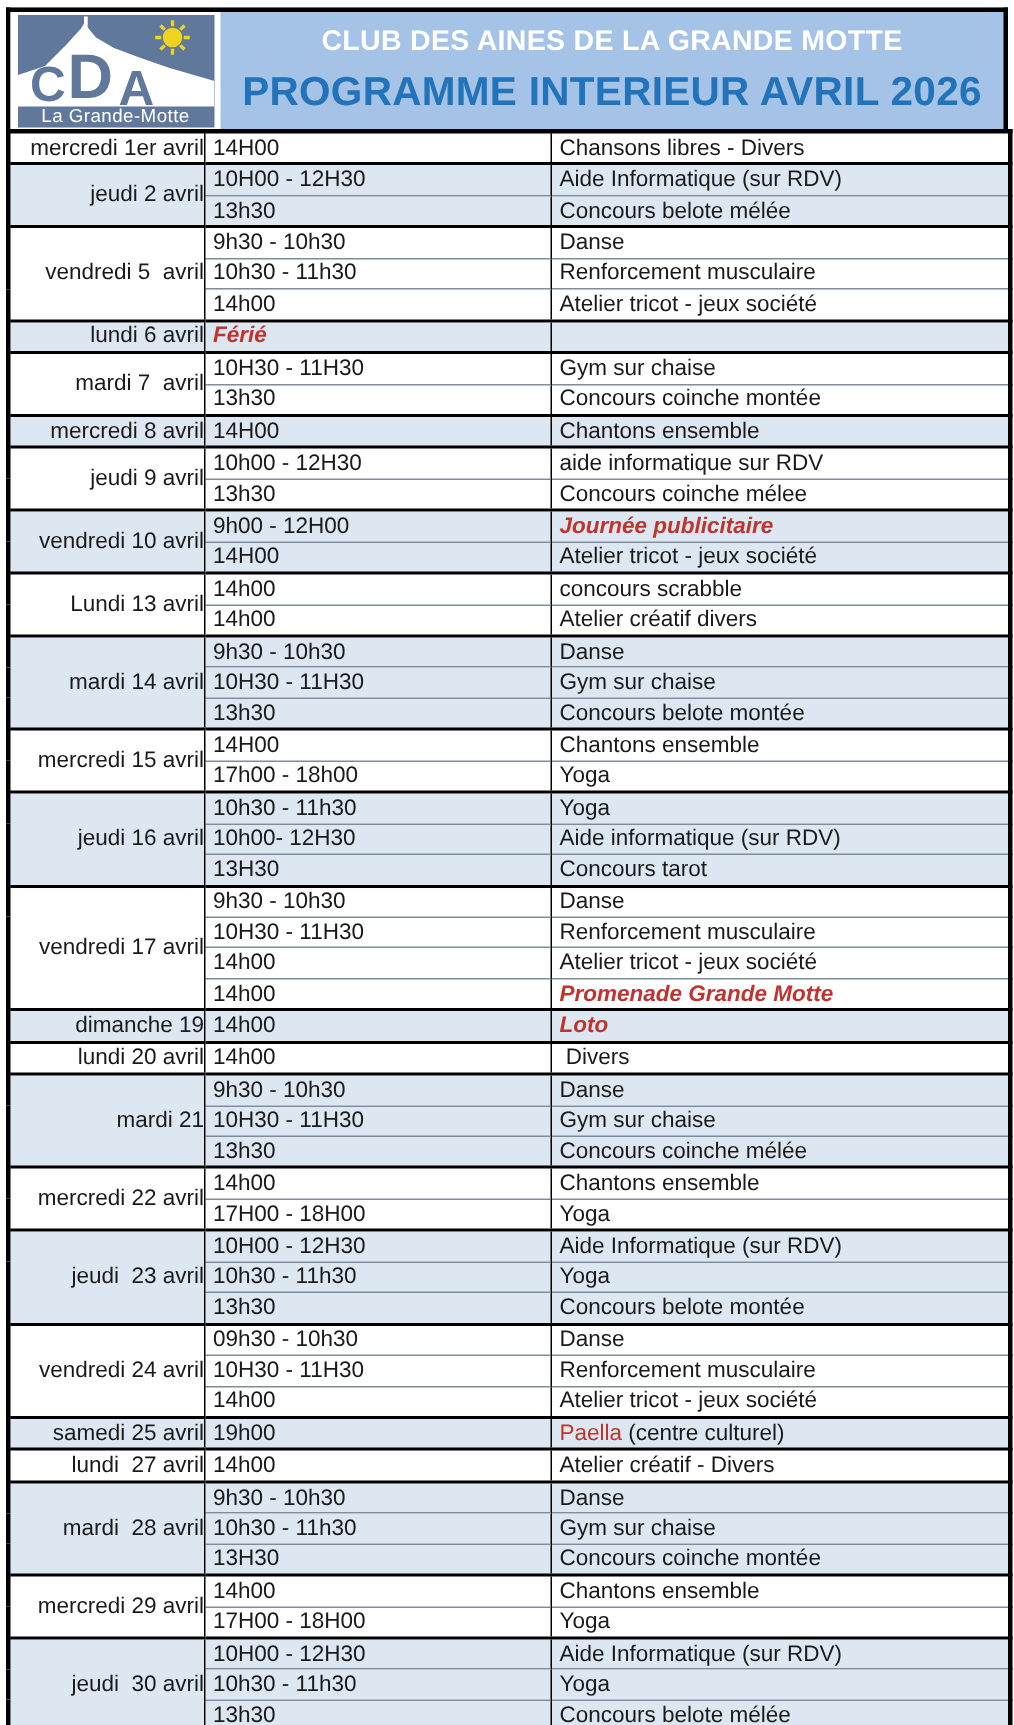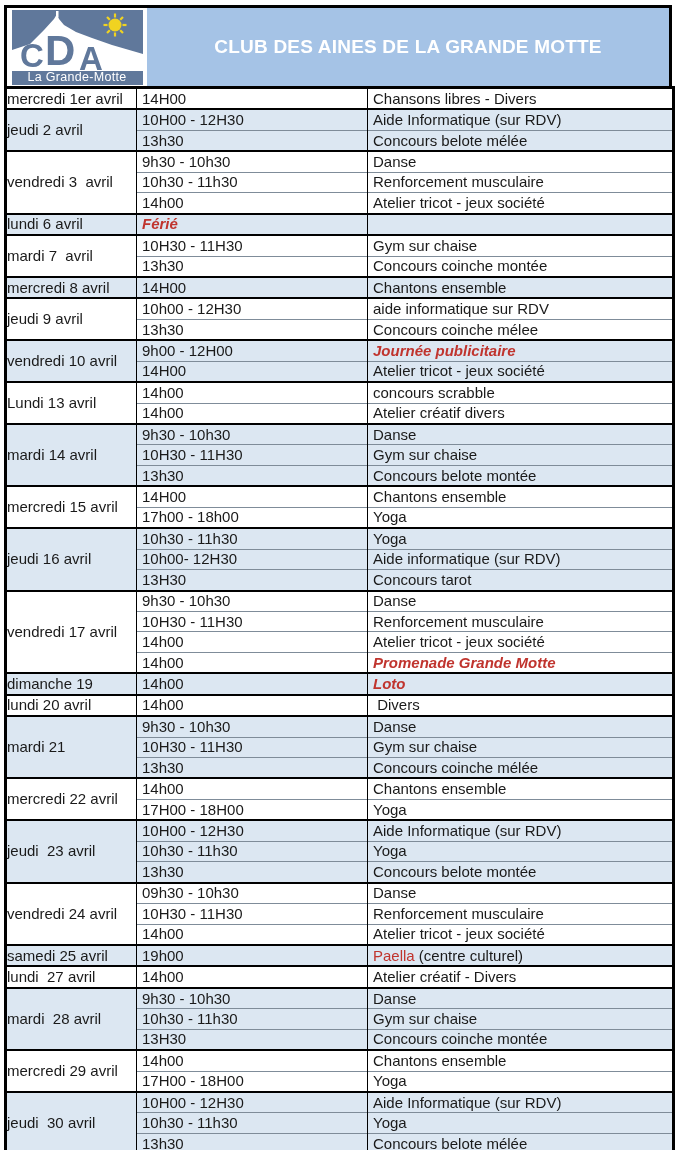--- a/index.html
+++ b/index.html
@@ -60,21 +60,21 @@
     height:19.45px;
     padding:0;
     font-size:15px;
     line-height:1.2;
     white-space:pre-wrap;
     overflow:hidden;
     border-top:1px solid #7f8c99;
     vertical-align:middle;
   }
   tr.day-start td { border-top:2.5px solid #000; }
-  td.date-cell { text-align:left; border-right:1.5px solid #000; }
+  td.date-cell { text-align:right; border-right:1.5px solid #000; }
   td.time-cell { padding-left:5px; border-right:1.5px solid #000; }
   td.activity-cell { padding-left:5px;margin-top:36px; }
   tr.shaded td { background:#dce7f2; }
   .red-bold-italic { color:#c0342e; font-weight:bold; font-style:italic; }
   .red-bold { color:#c0342e; font-weight:normal; }
 </style>
 </head>
 <body>
 
 <div class="page">
@@ -107,20 +107,21 @@
             <text x="8" y="57" font-size="33">C</text>
             <text x="33" y="55" font-size="42">D</text>
             <text x="67" y="60" font-size="33">A</text>
           </g>
         </svg>
         <div class="logo-city">La Grande-Motte</div>
       </div>
     </div>
     <div class="title-cell">
       <div class="title-line1">CLUB DES AINES DE LA GRANDE MOTTE</div>
+      <div class="title-line2">PROGRAMME INTERIEUR AVRIL 2026</div>
     </div>
   </div>
 
   <table class="schedule">
     <colgroup>
       <col class="c-date">
         <col class="c-time">
         <col class="c-act">
     </colgroup>
     <tbody>
@@ -132,21 +133,21 @@
         <tr class="shaded day-start">
           <td class="date-cell" rowspan="2">jeudi 2 avril</td>
           <td class="time-cell">10H00 - 12H30</td>
           <td class="activity-cell">Aide Informatique (sur RDV)</td>
         </tr>
         <tr class="shaded">
           <td class="time-cell">13h30</td>
           <td class="activity-cell">Concours belote mélée</td>
         </tr>
         <tr class="plain day-start">
-          <td class="date-cell" rowspan="3">vendredi 3  avril</td>
+          <td class="date-cell" rowspan="3">vendredi 5  avril</td>
           <td class="time-cell">9h30 - 10h30</td>
           <td class="activity-cell">Danse</td>
         </tr>
         <tr class="plain">
           <td class="time-cell">10h30 - 11h30</td>
           <td class="activity-cell">Renforcement musculaire</td>
         </tr>
         <tr class="plain">
           <td class="time-cell">14h00</td>
           <td class="activity-cell">Atelier tricot - jeux société</td>

